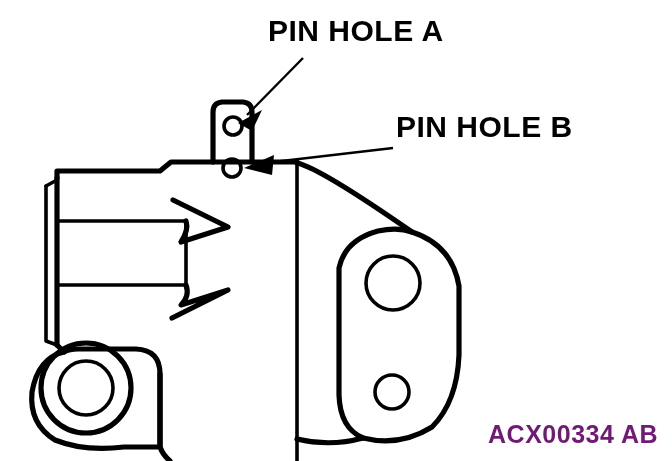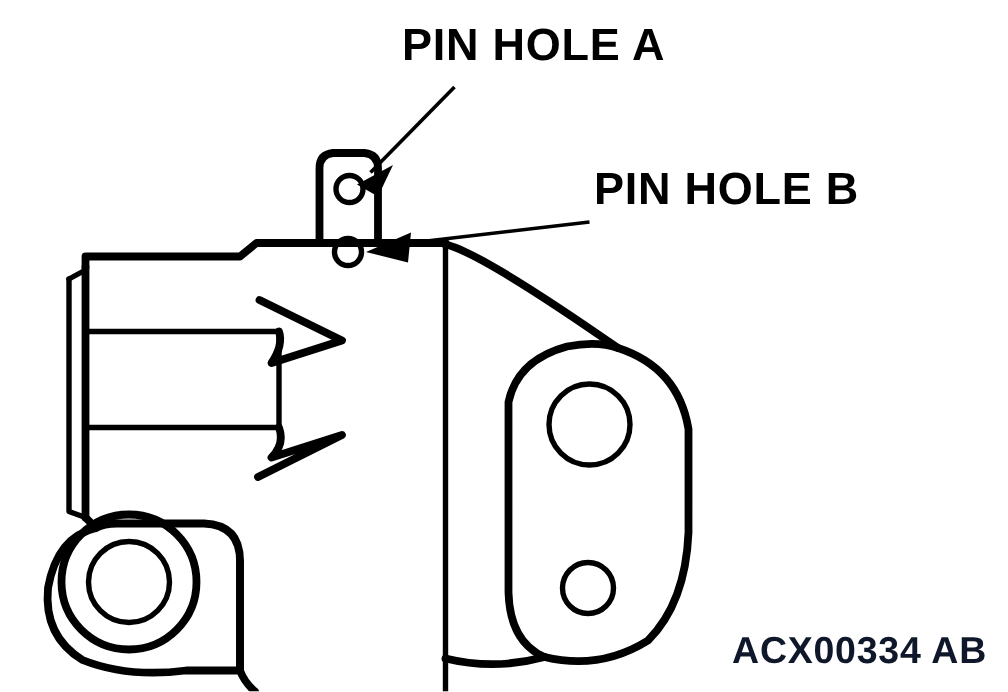--- a/index.html
+++ b/index.html
@@ -66,21 +66,21 @@
     font-size: 30px;
   }
   #part-code {
     position: absolute;
     right: 14px;
     bottom: 12px;
     font-family: "Liberation Sans", sans-serif;
     font-weight: bold;
     font-size: 25px;
     letter-spacing: 0.5px;
-    color: #0f172a;
+    color: #701a75;
     white-space: nowrap;
   }
 </style>
 </head>
 <body>
 
 <div id="diagram-root">
 
   <svg id="diagram-svg" viewBox="0 0 672 461">
 

